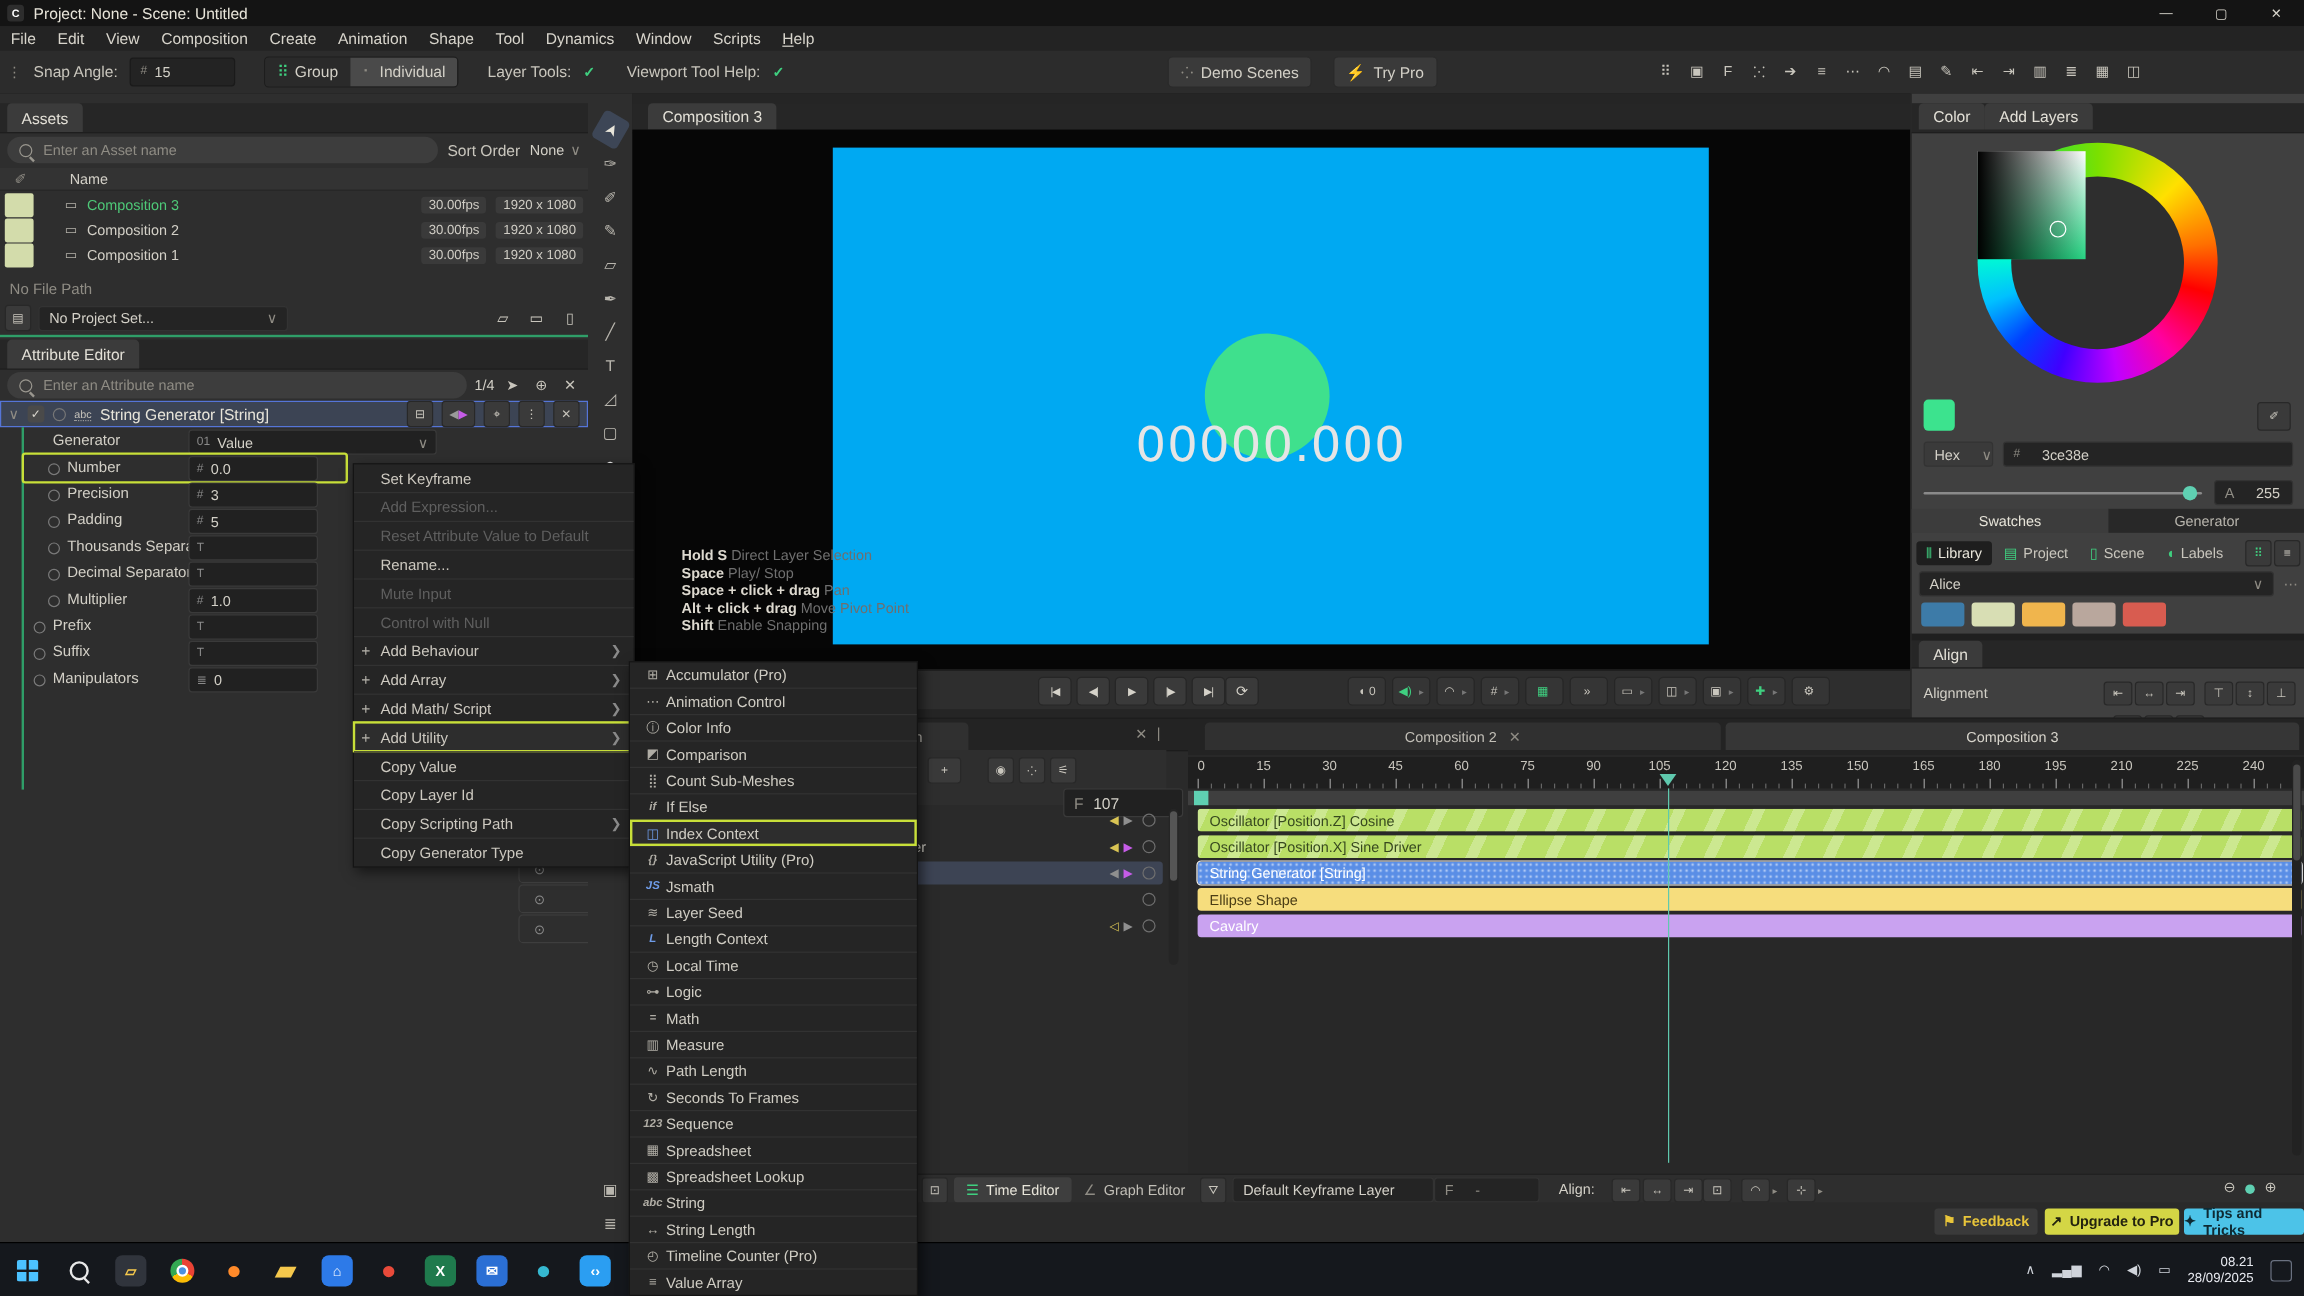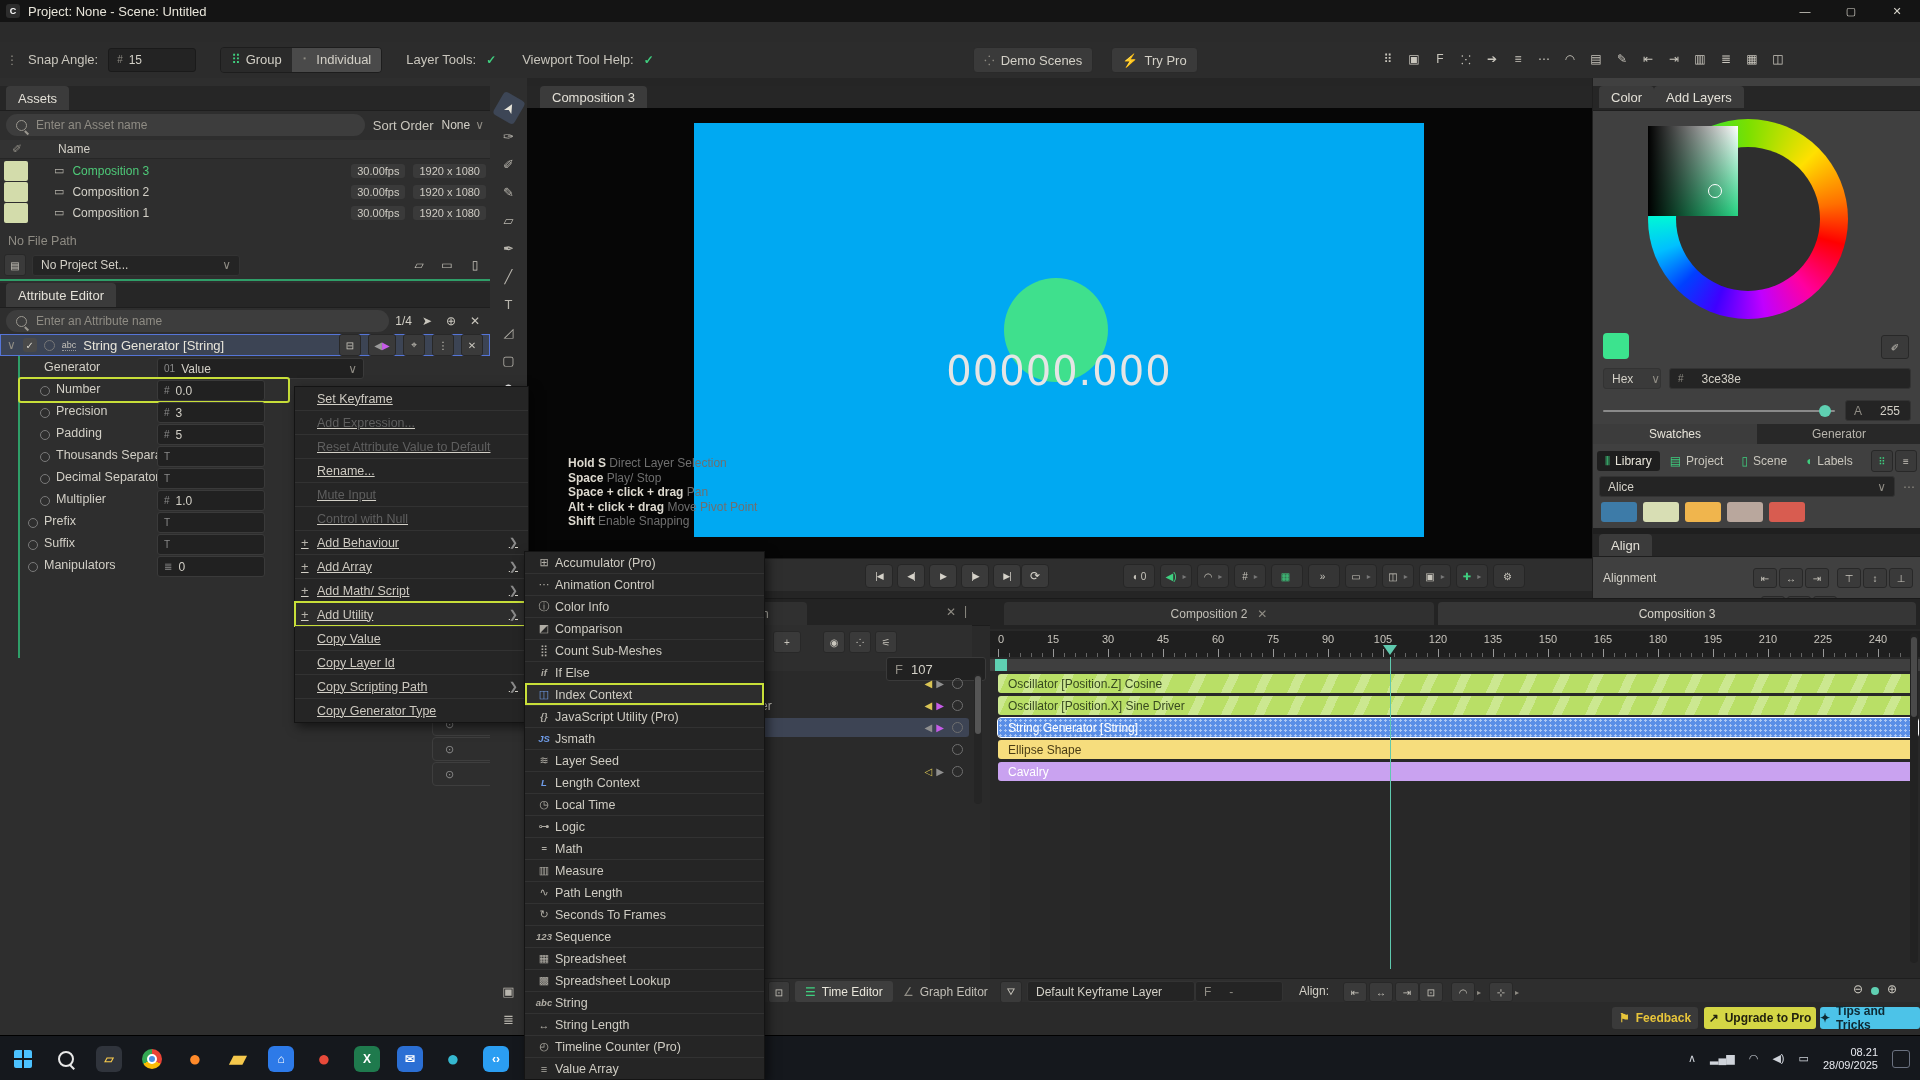--- a/index.html
+++ b/index.html
@@ -154,21 +154,21 @@
   .bt-tab.active{background:#3e3e3e;color:#e8e5da;}
   .bt-field{height:19px;background:#242424;border:1px solid #333;border-radius:3px;display:flex;align-items:center;
      padding:0 8px;font-size:12px;gap:18px;}
   
   #footer{left:527px;top:1002px;width:1393px;height:33px;background:#2a2a2a;}
   .foot-btn{position:absolute;top:5px;height:22px;border-radius:3px;display:flex;align-items:center;
      justify-content:center;gap:6px;font-size:12px;font-weight:bold;}
 
   
   #ctxmenu{left:294px;top:386px;width:233px;background:#252525;border:1px solid #141414;z-index:50;
-     box-shadow:3px 4px 10px rgba(0,0,0,.55);text-decoration:underline;}
+     box-shadow:3px 4px 10px rgba(0,0,0,.55);}
   .cm-item{position:relative;height:23px;display:flex;align-items:center;padding:0 10px 0 6px;font-size:12.5px;color:#cdc9c0;}
   .cm-item + .cm-item{border-top:1px solid #323232;}
   .cm-item .plus{width:16px;color:#b5b2aa;visibility:hidden;font-size:13px;}
   .cm-item.plus .plus{visibility:visible;}
   .cm-item .cm-arrow{margin-left:auto;color:#8a8a8a;visibility:hidden;font-size:11px;}
   .cm-item.arrow .cm-arrow{visibility:visible;}
   .cm-item.disabled{color:#5f5f5f;}
   .cm-item.highlight{outline:2px solid #c8df39;outline-offset:-1px;background:#2d2d2d;}
   #submenu{left:524px;top:551px;width:239px;background:#252525;border:1px solid #141414;z-index:51;
      box-shadow:3px 4px 10px rgba(0,0,0,.55);}
@@ -206,20 +206,35 @@
     <span class="appicon">C</span>
     <span>Project: None - Scene: Untitled</span>
     <span class="wctl">
 
     <span>—</span>
         <span>▢</span>
         <span>✕</span>
       </span>
   </div>
 
+  <div id="menubar" class="abs">
+
+  <span>File</span>
+      <span>Edit</span>
+      <span>View</span>
+      <span>Composition</span>
+      <span>Create</span>
+      <span>Animation</span>
+      <span>Shape</span>
+      <span>Tool</span>
+      <span>Dynamics</span>
+      <span>Window</span>
+      <span>Scripts</span>
+      <span>Help</span>
+    </div>
 
   <div id="toolbar" class="abs">
     <div class="row" style="height:35px;padding-left:6px;gap:10px;">
       <span class="dim">⋮</span>
       <span class="tb-label">Snap Angle:</span>
       <span class="tb-input" style="width:70px;">
         <span class="dim" style="font-size:10px;">#</span>
         <span>15</span>
       </span>
       <span class="seg" style="margin-left:14px;">

